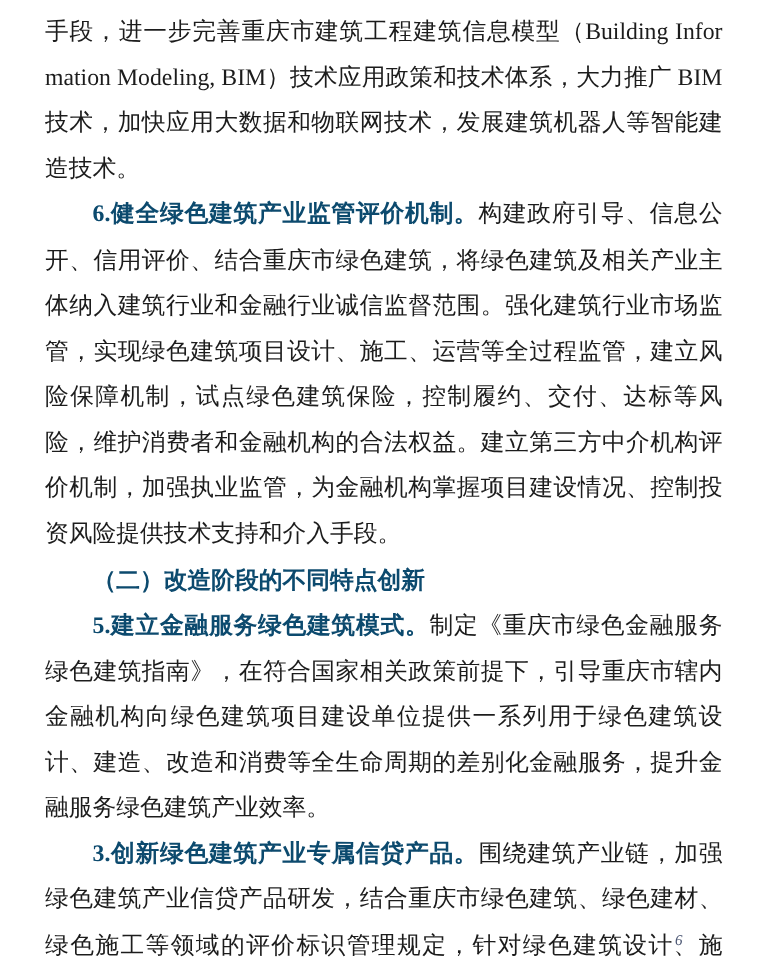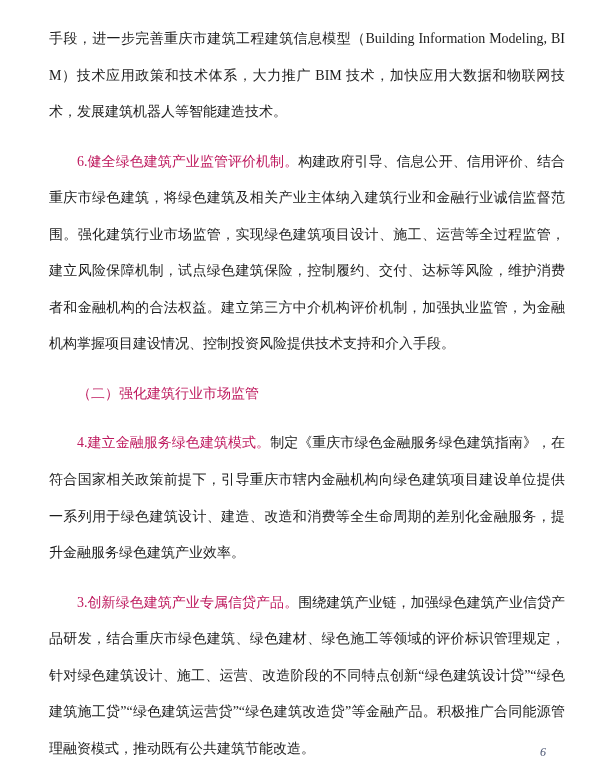--- a/index.html
+++ b/index.html
@@ -18,56 +18,56 @@
     box-sizing: border-box;
     width: 614px;
     height: 771px;
     padding: 8px 36px 0 36px;
     background: #ffffff;
   }
   .doc-body {
     width: 542px;
   }
   .para {
-    margin: 13px;
-    font-size: 14px;
+    margin: 0;
+    font-size: 19px;
     line-height: 36.55px;
     color: #1c1c1c;
     text-align: justify;
     text-justify: inter-character;
     word-break: break-all;
   }
   .para.indent {
     text-indent: 2em;
   }
   .lead {
-    font-weight: normal;
-    color: #be185d;
+    font-weight: bold;
+    color: #0c4a6e;
   }
   .page-number {
     position: absolute;
     left: 540px;
     top: 745px;
     font-size: 12px;
     font-style: italic;
     font-family: "Liberation Serif", serif;
     color: #4a5572;
   }
 </style>
 </head>
 <body>
 
 <div class="page">
   <div class="doc-body" id="doc-body">
   <p class="para"><b class="lead"></b><span class="body-text">手段，进一步完善重庆市建筑工程建筑信息模型（Building Information Modeling, BIM）技术应用政策和技术体系，大力推广 BIM 技术，加快应用大数据和物联网技术，发展建筑机器人等智能建造技术。</span></p>
 
   <p class="para indent"><b class="lead">6.健全绿色建筑产业监管评价机制。</b><span class="body-text">构建政府引导、信息公开、信用评价、结合重庆市绿色建筑，将绿色建筑及相关产业主体纳入建筑行业和金融行业诚信监督范围。强化建筑行业市场监管，实现绿色建筑项目设计、施工、运营等全过程监管，建立风险保障机制，试点绿色建筑保险，控制履约、交付、达标等风险，维护消费者和金融机构的合法权益。建立第三方中介机构评价机制，加强执业监管，为金融机构掌握项目建设情况、控制投资风险提供技术支持和介入手段。</span></p>
 
-  <p class="para indent"><b class="lead">（二）强化建筑行业市场监管</b><span class="body-text"></span></p>
+  <p class="para indent"><b class="lead">（二）改造阶段的不同特点创新</b><span class="body-text"></span></p>
 
-  <p class="para indent"><b class="lead">4.建立金融服务绿色建筑模式。</b><span class="body-text">制定《重庆市绿色金融服务绿色建筑指南》，在符合国家相关政策前提下，引导重庆市辖内金融机构向绿色建筑项目建设单位提供一系列用于绿色建筑设计、建造、改造和消费等全生命周期的差别化金融服务，提升金融服务绿色建筑产业效率。</span></p>
+  <p class="para indent"><b class="lead">5.建立金融服务绿色建筑模式。</b><span class="body-text">制定《重庆市绿色金融服务绿色建筑指南》，在符合国家相关政策前提下，引导重庆市辖内金融机构向绿色建筑项目建设单位提供一系列用于绿色建筑设计、建造、改造和消费等全生命周期的差别化金融服务，提升金融服务绿色建筑产业效率。</span></p>
 
   <p class="para indent"><b class="lead">3.创新绿色建筑产业专属信贷产品。</b><span class="body-text">围绕建筑产业链，加强绿色建筑产业信贷产品研发，结合重庆市绿色建筑、绿色建材、绿色施工等领域的评价标识管理规定，针对绿色建筑设计、施工、运营、改造阶段的不同特点创新“绿色建筑设计贷”“绿色建筑施工贷”“绿色建筑运营贷”“绿色建筑改造贷”等金融产品。积极推广合同能源管理融资模式，推动既有公共建筑节能改造。</span></p>
 
 </div>
 </div>
 
 <div class="page-number">6</div>
 
 </body></html>

